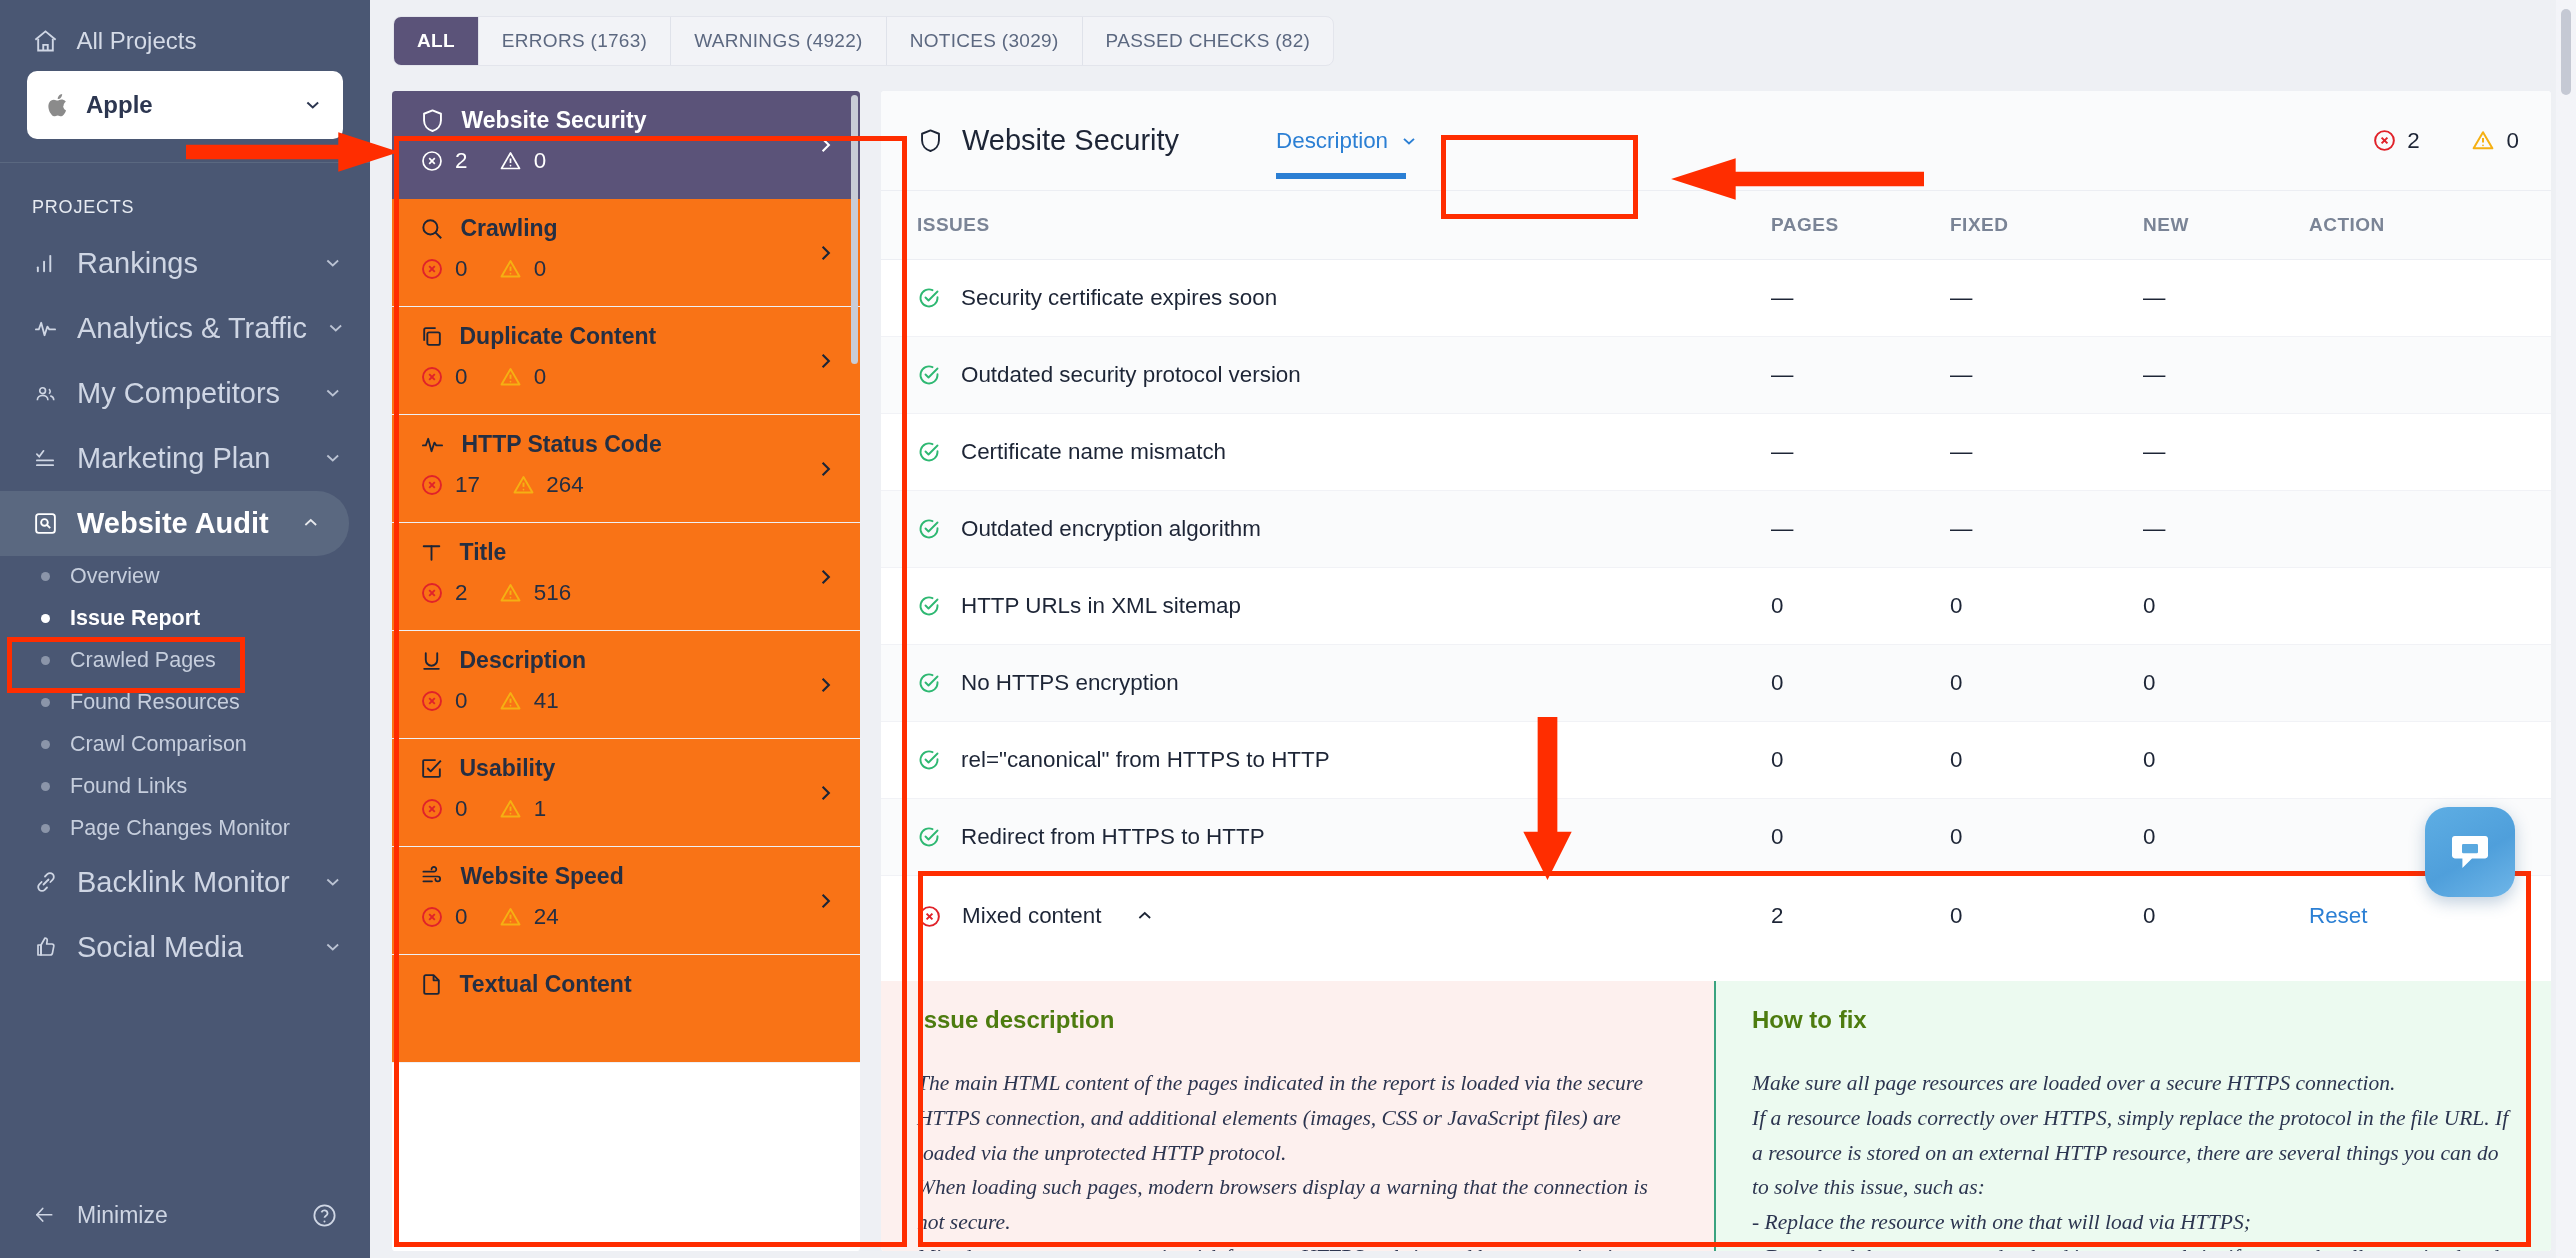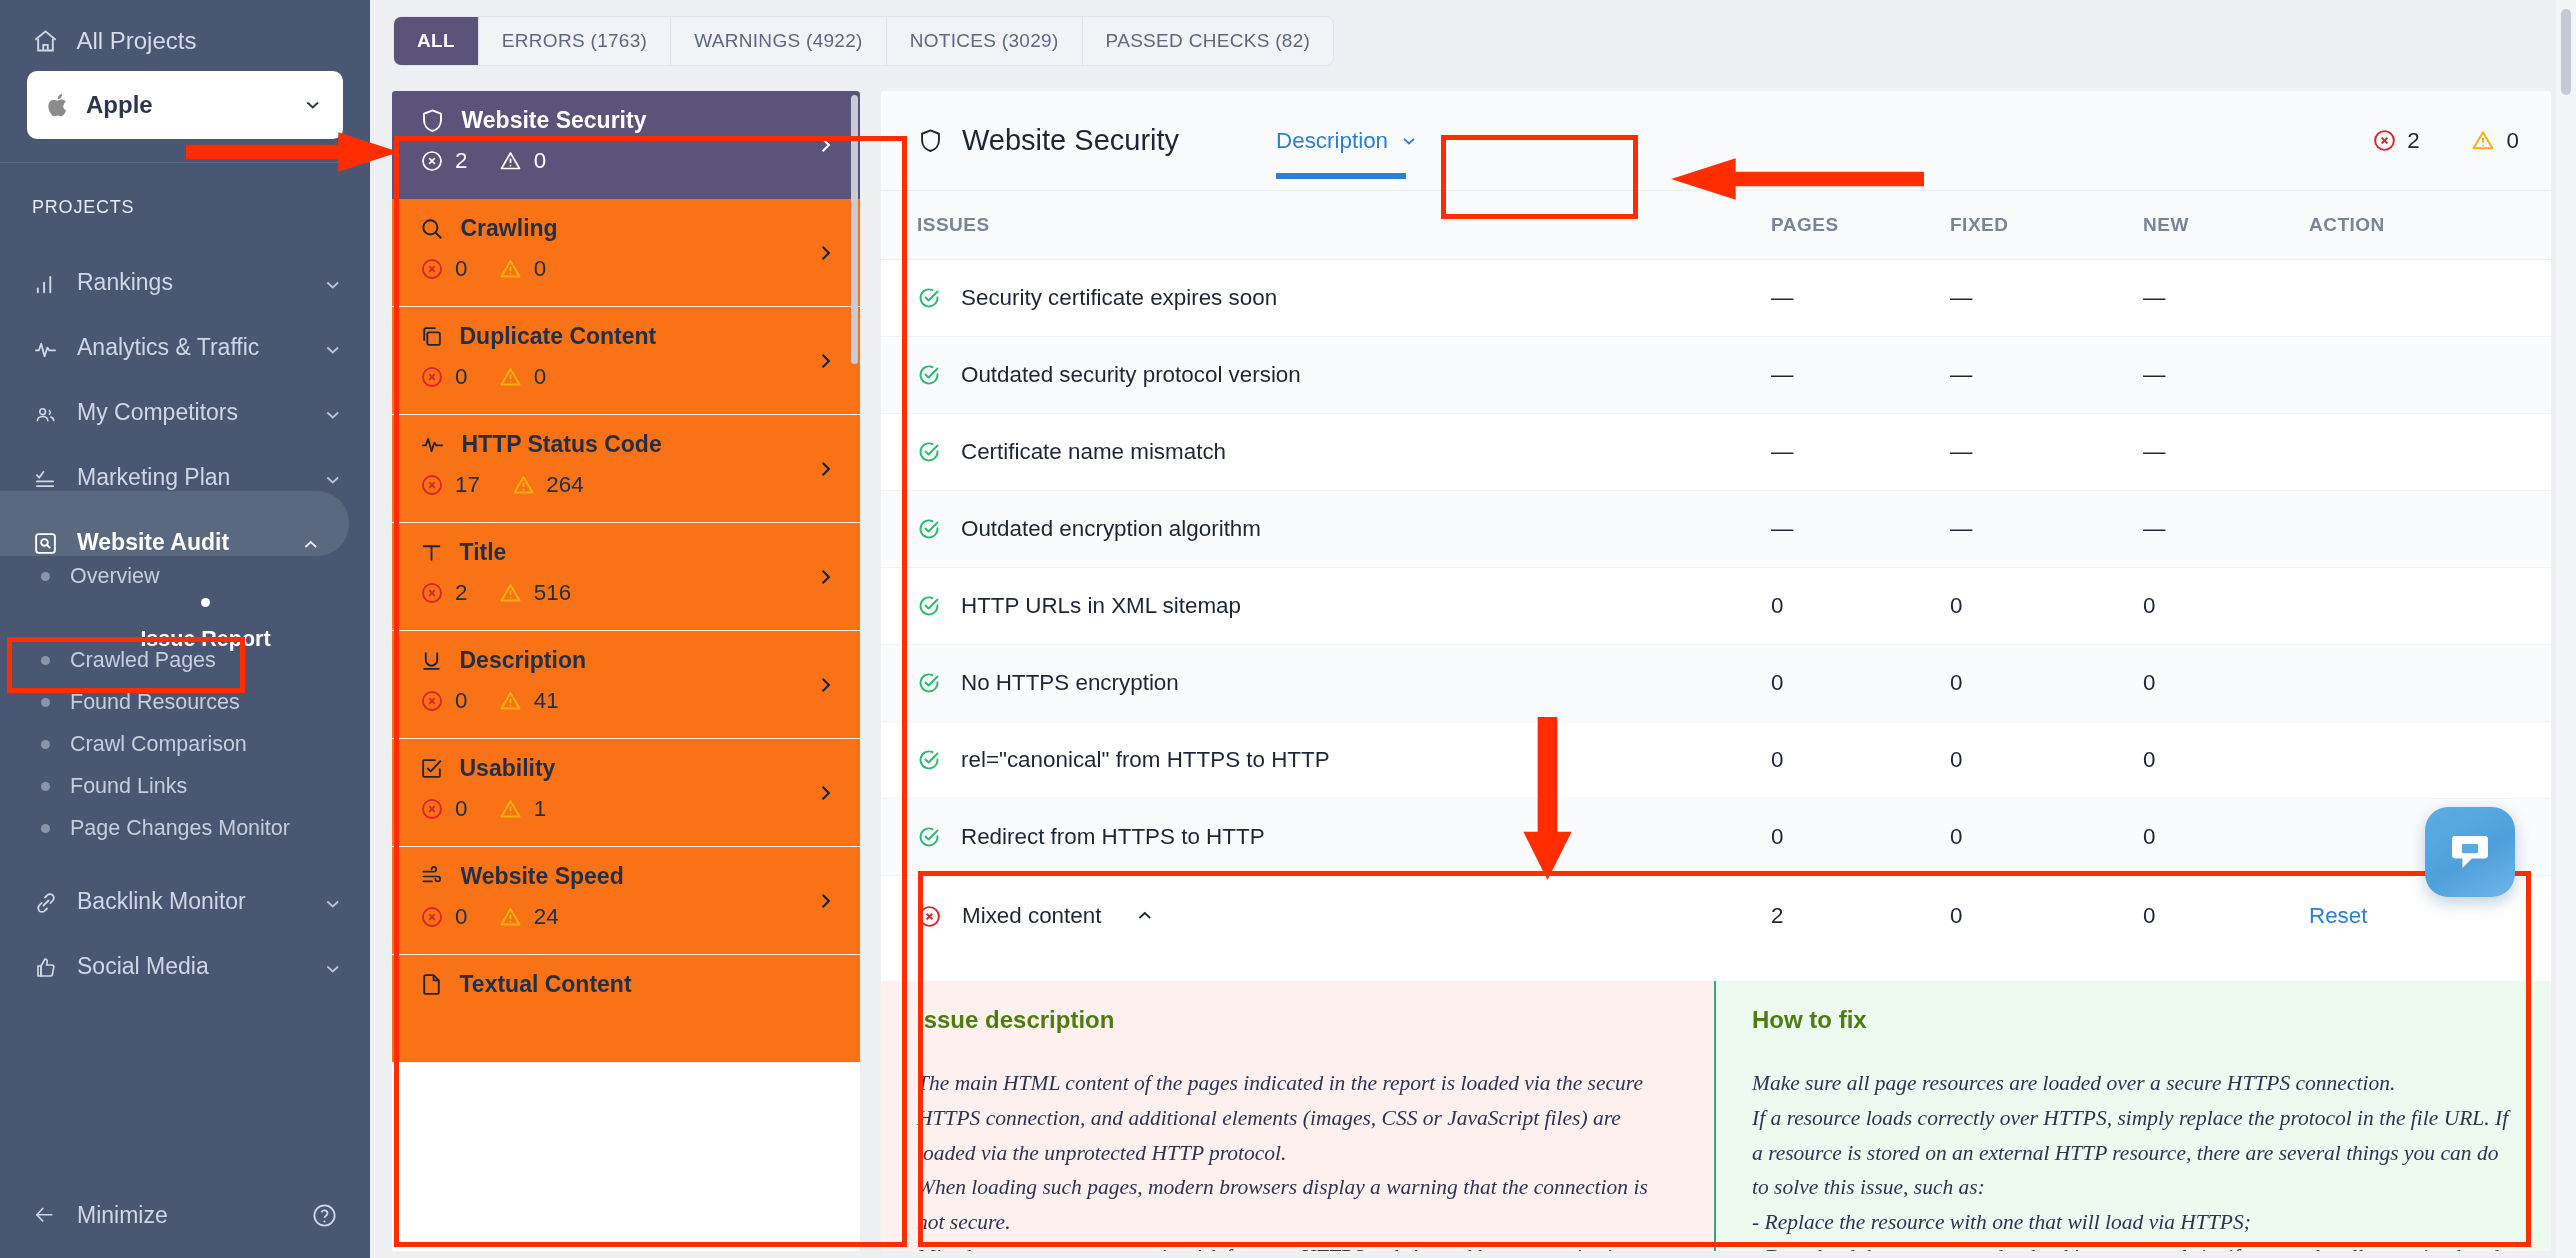--- a/index.html
+++ b/index.html
@@ -30,38 +30,38 @@
   }
   .sb-project .pname { color: #2c3650; font-size: 24px; font-weight: bold; flex: 1; }
   .sb-divider { height: 0.9px; background: #5a6880; width: 100%; }
 
   .sb-section-label {
     font-size: 18px; letter-spacing: 0.8px; color: #e7ebf2;
     padding: 34px 0 12.5px 32px; font-weight: normal;
   }
   .sb-scroll { flex: 1; overflow: hidden; }
   .sb-item {
-    display: flex; align-items: flex-end; gap: 18px;
-    height: 65px; padding: 0 27px 0 32px; font-size: 23px; color: #cfd6e4;
+    display: flex; align-items: center; gap: 18px;
+    height: 65px; padding: 0 27px 0 32px; font-size: 29px; color: #cfd6e4;
     position: relative;
   }
   .sb-item .ic { width: 27px; display: flex; align-items: center; justify-content: center; flex: 0 0 27px; }
   .sb-item .lbl { flex: 1; white-space: nowrap; }
   .sb-item .chev { opacity: .85; }
   .sb-item.active {
     background: #5a6880; color: #ffffff; font-weight: bold;
     border-top-right-radius: 32px; border-bottom-right-radius: 32px;
     margin-right: 21.5px;
   }
   .sb-sub {
     display: flex; align-items: center; gap: 20px;
     height: 42px; padding-left: 41px; font-size: 21.5px; color: #c6cedd;
   }
   .sb-sub .dot { width: 9px; height: 9px; border-radius: 50%; background: #8b95a9; flex: 0 0 9px; }
-  .sb-sub.cur { color: #ffffff; font-weight: bold; flex-direction: column; }
+  .sb-sub.cur { color: #ffffff; font-weight: bold; }
   .sb-sub.cur .dot { background: #ffffff; }
 
   .sb-bottom {
     height: 86px; display: flex; align-items: center;
     padding: 0 32px; gap: 20px; font-size: 23px; color: #cfd6e4;
   }
   .sb-bottom .mz { flex: 1; }
 
   
   .center-col {

